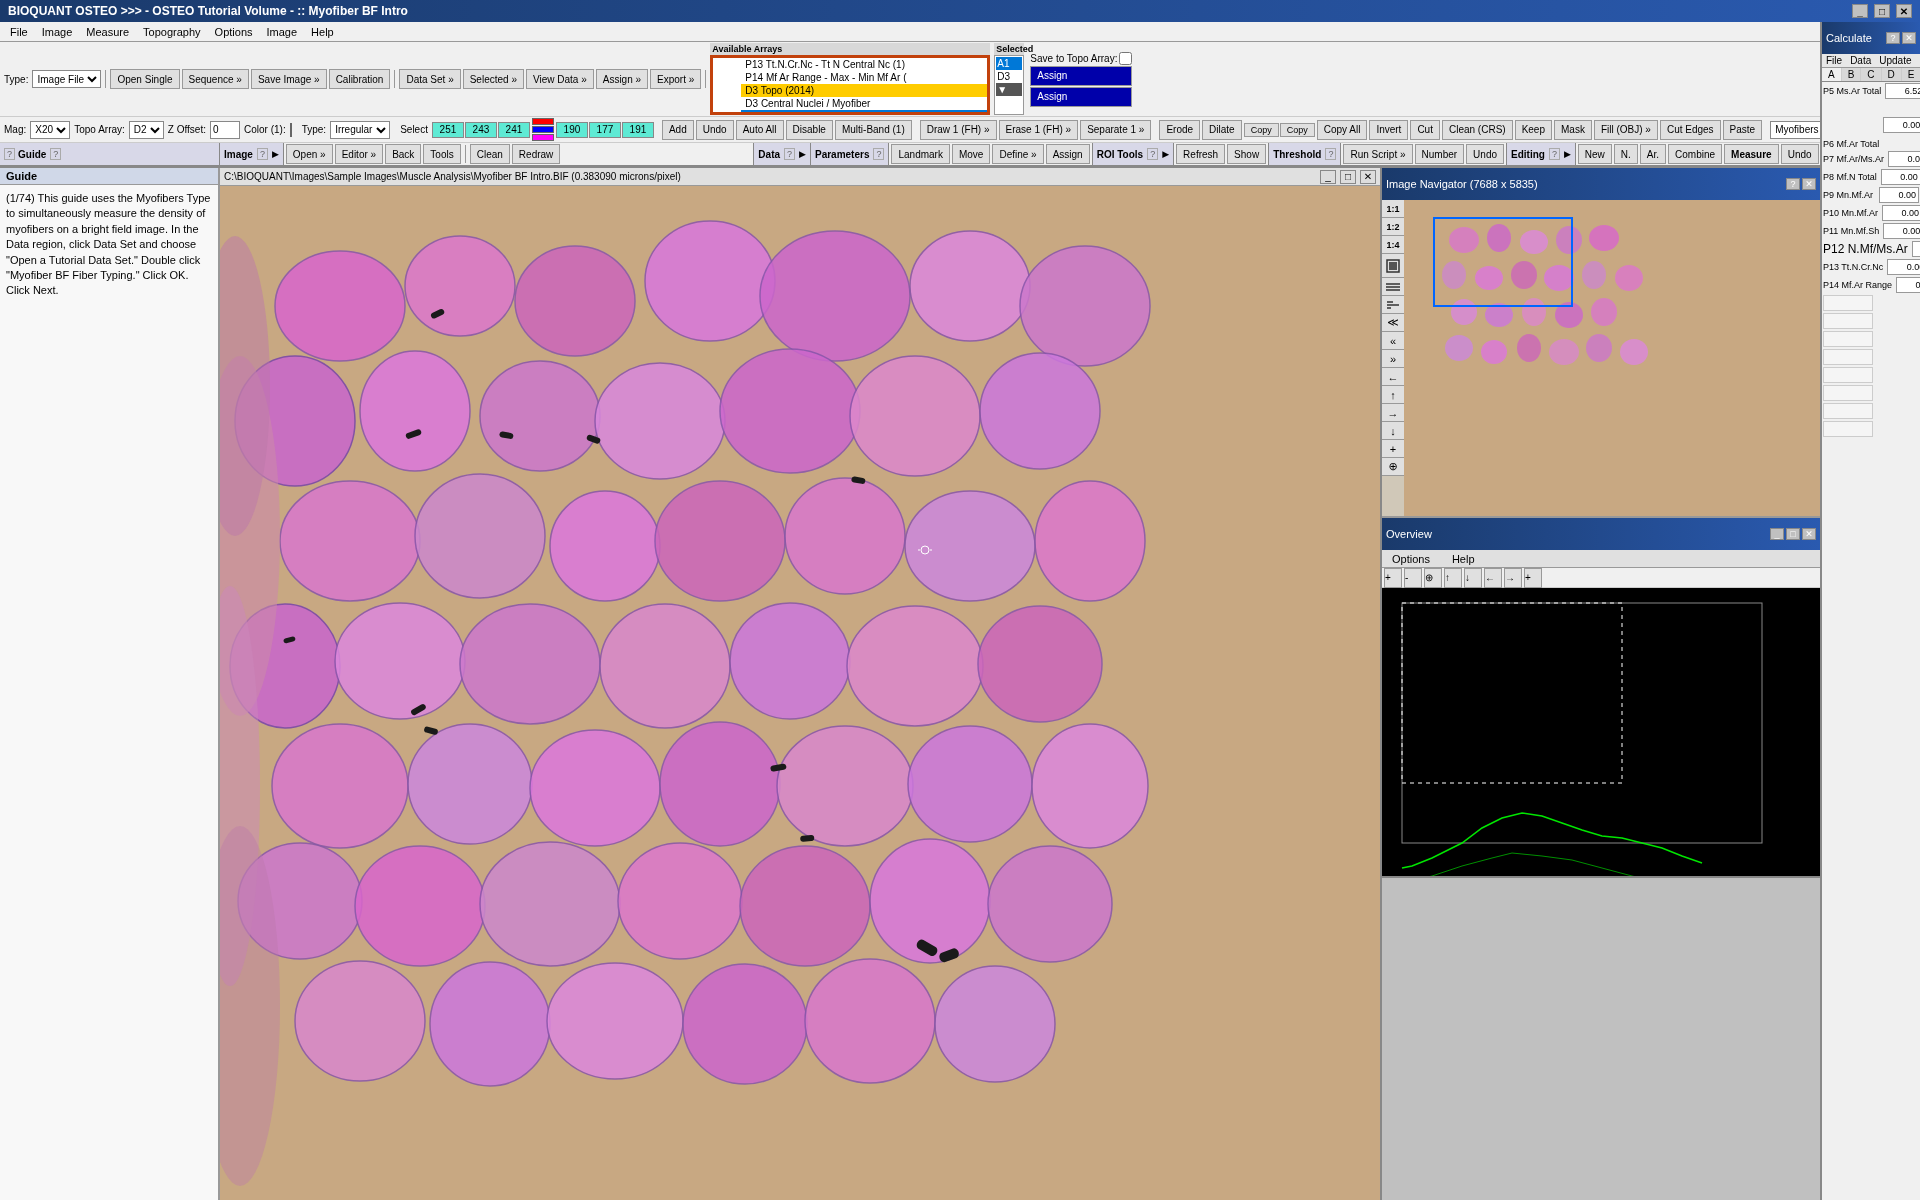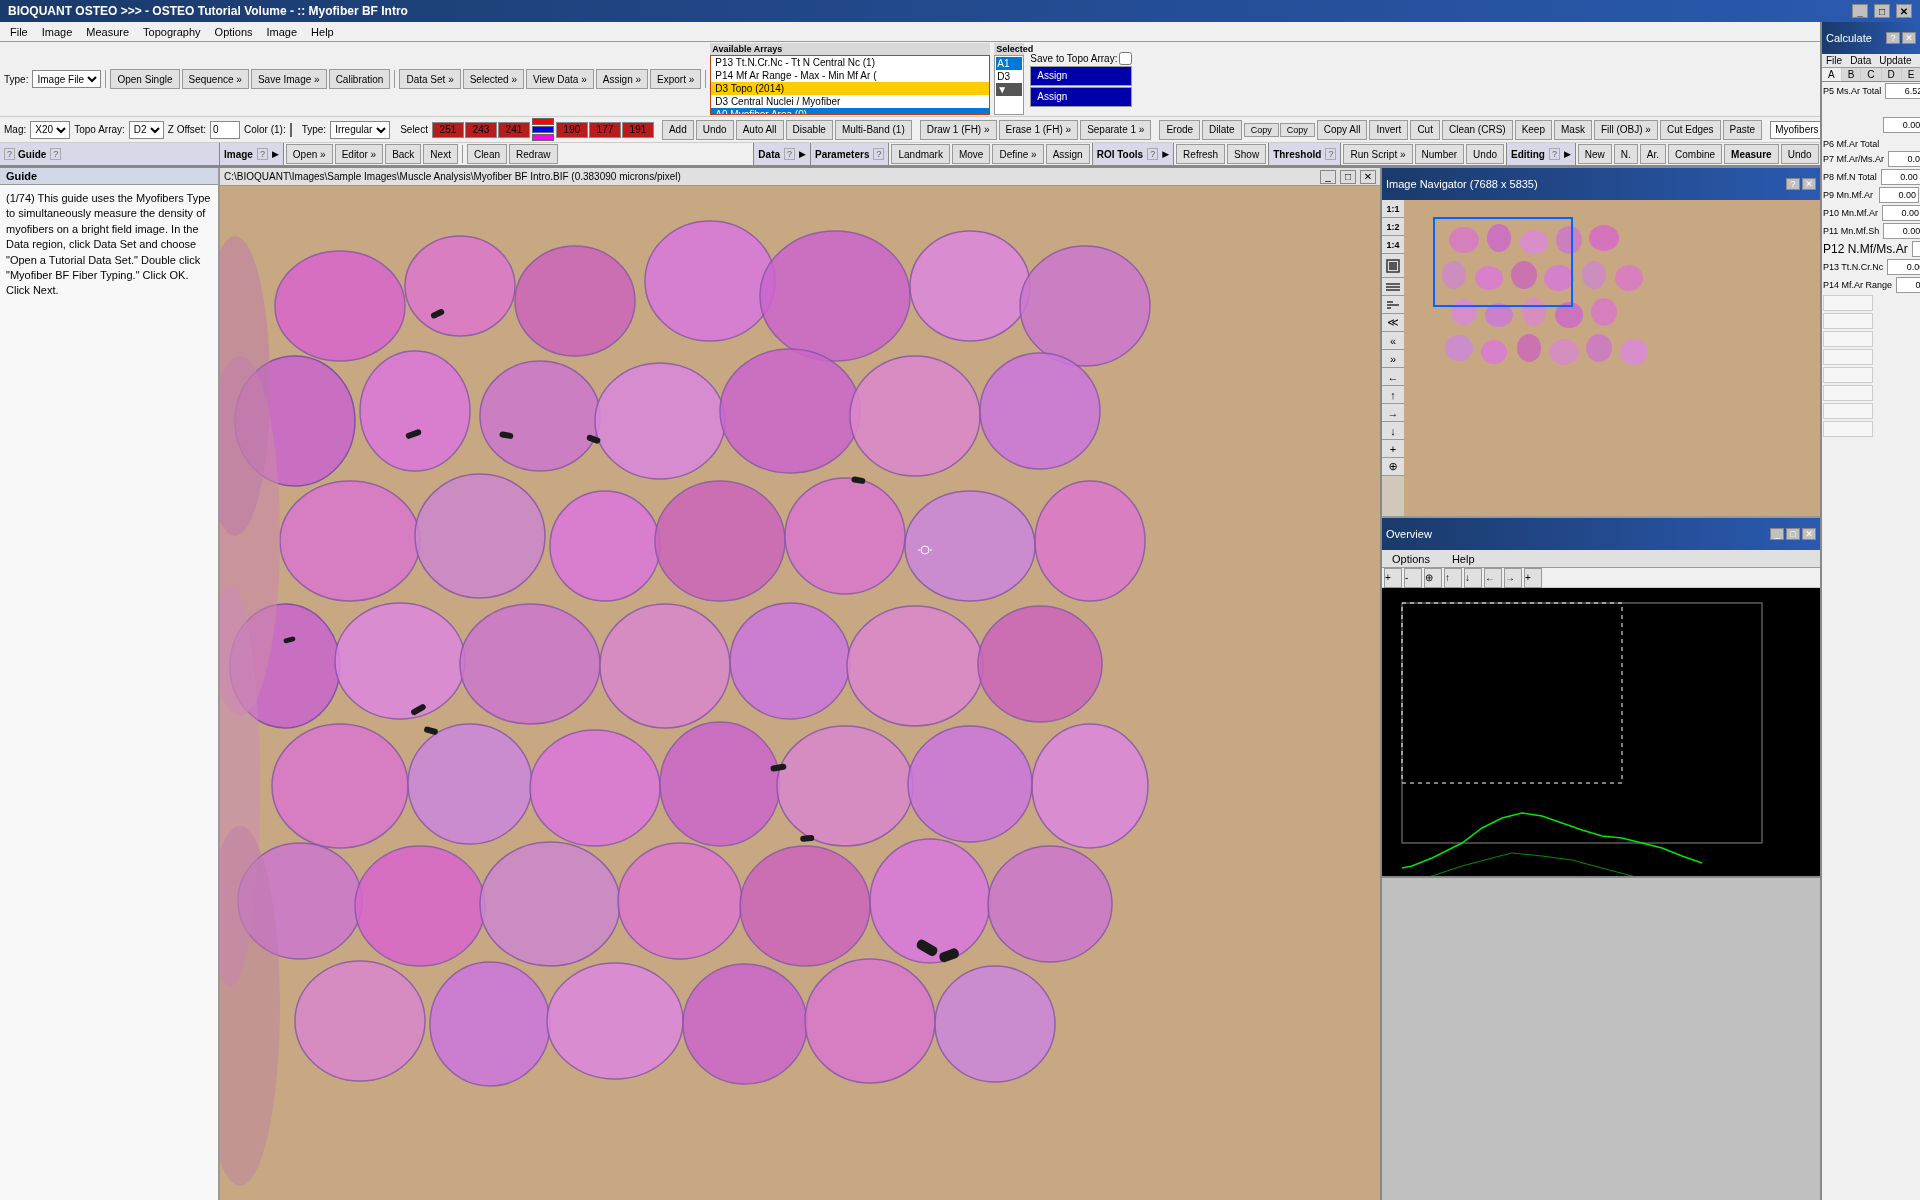--- a/index.html
+++ b/index.html
@@ -149,24 +149,25 @@
     .overview-toolbar {
       height: 20px;
       border-bottom: 1px solid #ccc;
       display: flex;
       align-items: center;
       padding: 0 2px;
       gap: 2px;
     }
     .array-list {
       background: white;
-      border: 1px solid #c2410c;
+      border: 3px solid #c2410c;
       overflow-y: auto;
       height: 75px;
       font-size: 10px;
+      padding-left: 28px;
     }
     .array-item {
       padding: 1px 4px;
       cursor: pointer;
       white-space: nowrap;
     }
     .array-item.selected { background: #0078d7; color: white; }
     .array-item.highlight { background: #ffcc00; }
     .calc-row {
       display: flex;
@@ -226,21 +227,21 @@
     .floating-header-btns { display: flex; gap: 2px; }
     .float-btn { width: 14px; height: 12px; background: #c0c0c0; border: 1px solid #888; font-size: 9px; display: flex; align-items: center; justify-content: center; cursor: pointer; }
 
     
     .top-toolbar-section {
       background: #f0f0f0;
       border-bottom: 2px solid #888;
     }
 
     .num-box {
-      width: 32px; height: 16px; border: 1px solid #888; background: #b91c1c;
+      width: 32px; height: 16px; border: 1px solid #888; background: #5eead4;
       font-size: 10px; text-align: center; display: flex; align-items: center; justify-content: center;
     }
     .color-block { width: 22px; height: 14px; border: 1px solid #666; }
     
     
     .pixel-row { display: flex; align-items: center; gap: 1px; }
   </style>
 </head>
 <body>
 
@@ -417,21 +418,21 @@
     <div style="display:flex;align-items:center;border-right:1px solid #888;padding:0 4px;background:#d8d8e8;">
       <span style="font-size:10px;font-weight:bold;">Image</span>
       <span style="margin-left:4px;font-size:9px;color:#666;cursor:pointer;border:1px solid #aaa;padding:0 2px;">?</span>
       <span style="margin-left:4px;font-size:9px;cursor:pointer;">▶</span>
     </div>
 
     <div style="display:flex;align-items:center;gap:2px;padding:1px 2px;border-right:1px solid #888;flex:1;">
       <button class="toolbar-btn">Open »</button>
       <button class="toolbar-btn">Editor »</button>
       <button class="toolbar-btn">Back</button>
-      <button class="toolbar-btn">Next</button>
+      <button class="toolbar-btn">Tools</button>
       <div class="toolbar-separator"></div>
       <button class="toolbar-btn">Clean</button>
       <button class="toolbar-btn">Redraw</button>
     </div>
 
     <div style="display:flex;align-items:center;border-right:1px solid #888;padding:0 4px;background:#d8d8e8;">
       <span style="font-size:10px;font-weight:bold;">Data</span>
       <span style="margin-left:4px;font-size:9px;color:#666;cursor:pointer;border:1px solid #aaa;padding:0 2px;">?</span>
       <span style="margin-left:4px;font-size:9px;cursor:pointer;">▶</span>
     </div>

